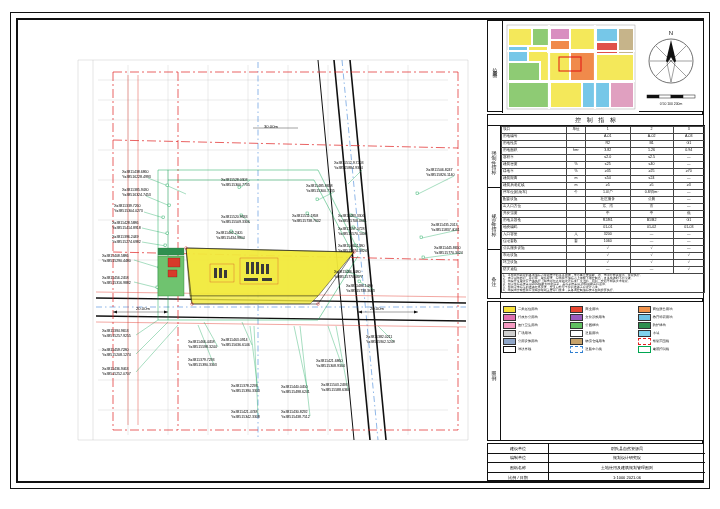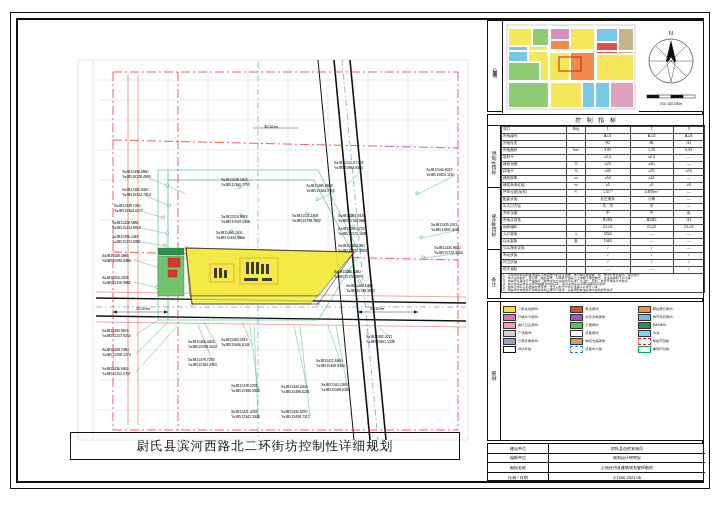--- a/index.html
+++ b/index.html
@@ -825,15 +825,14 @@
         <div style="width:60px;border-right:1px solid #111;font-size:4px;display:flex;align-items:center;justify-content:center;">图纸名称</div>
         <div style="flex:1;font-size:4px;display:flex;align-items:center;justify-content:center;">土地使用及建筑规划管理图则</div>
       </div>
       <div class="tb-row" style="top:28.5px;height:9.5px;display:flex;">
         <div style="width:60px;border-right:1px solid #111;font-size:4px;display:flex;align-items:center;justify-content:center;">比例 / 日期</div>
         <div style="flex:1;font-size:4px;display:flex;align-items:center;justify-content:center;">1:1000    2021.06</div>
       </div>
     </div>
   </div>
 
-  <div class="main-title">尉氏县滨河西路北二环街坊控制性详细规划</div>
 
 </div>
 
 </body></html>

